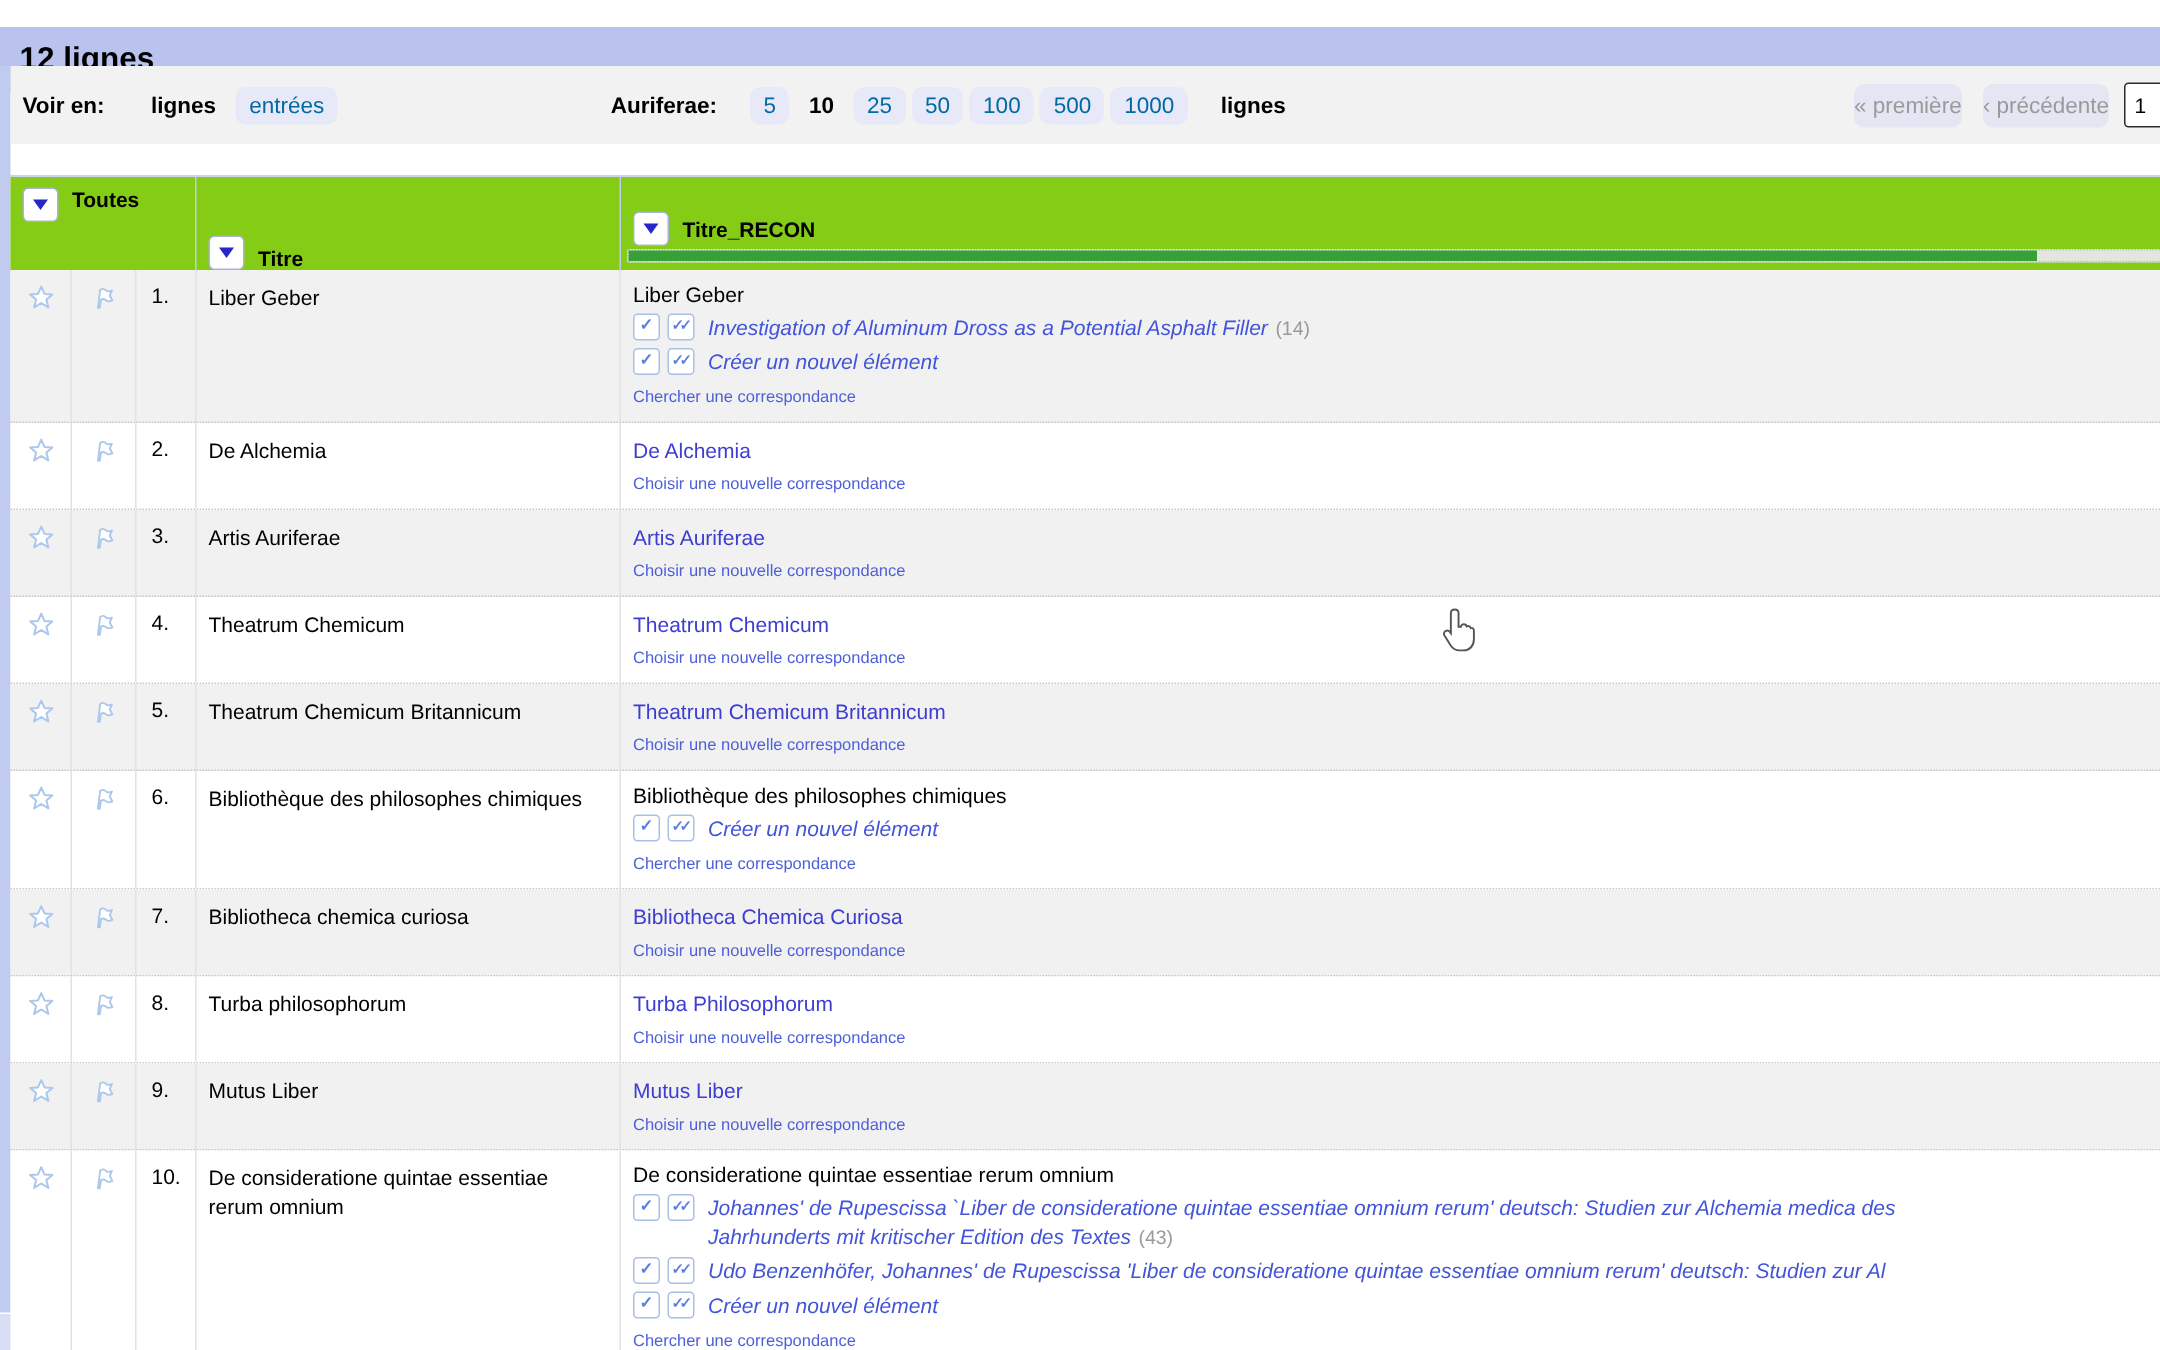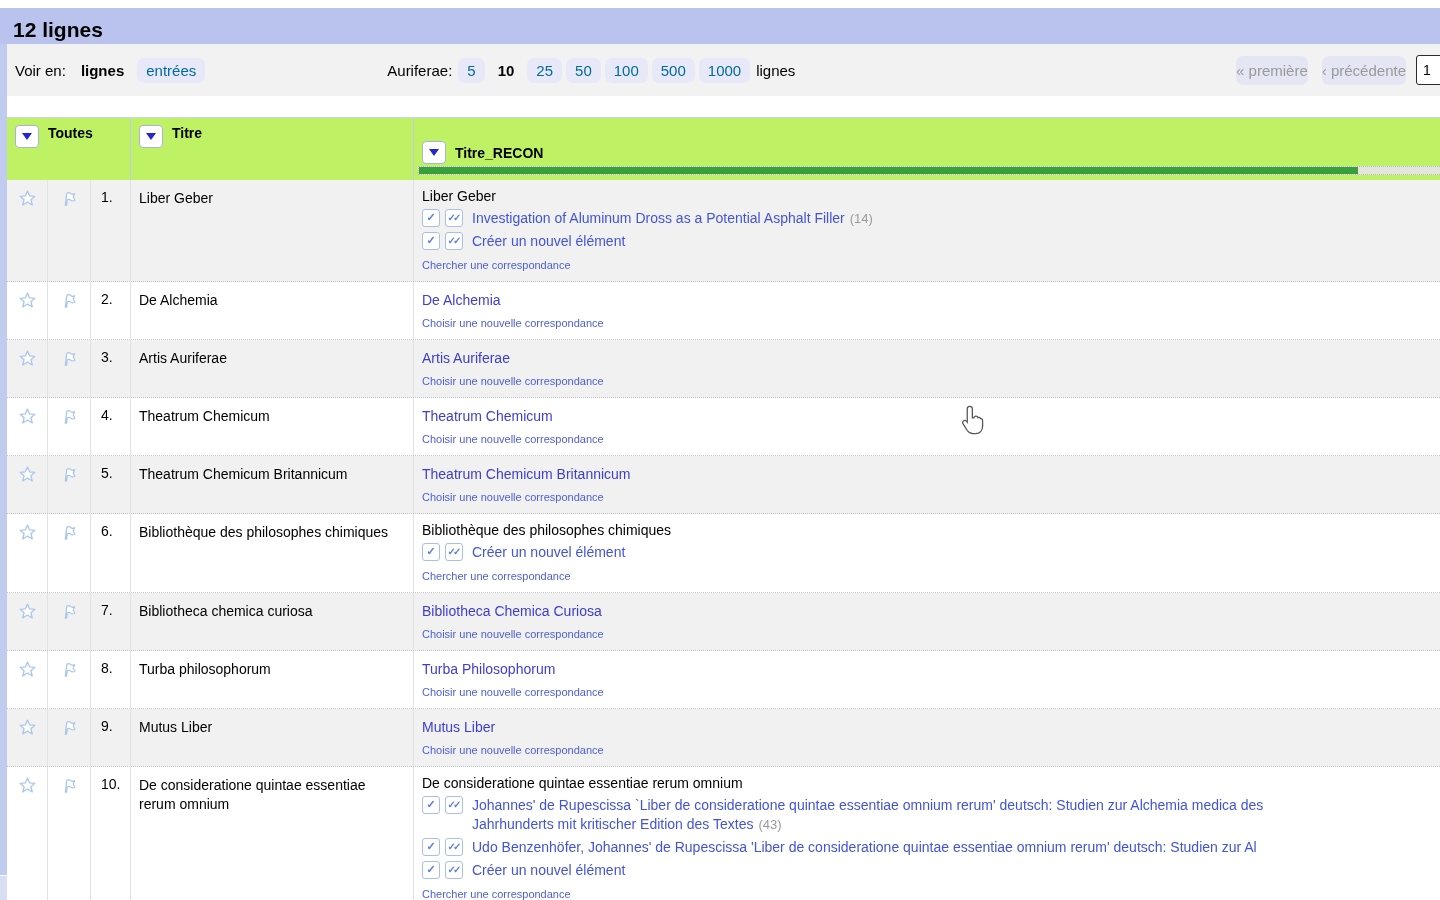--- a/index.html
+++ b/index.html
@@ -4,57 +4,57 @@
 <style>
   html,body{margin:0;padding:0;}
   body{
     width:1440px;height:900px;overflow:hidden;position:relative;
     background:#fff;
     font-family:"Liberation Sans", sans-serif;
     -webkit-font-smoothing:antialiased;
   }
   
   .title-bar{
-    position:absolute;left:0;top:8px;width:1440px;height:44px;
+    position:absolute;left:0;top:18px;width:1440px;height:44px;
     background:#b9c3ee;display:flex;align-items:center;
   }
   .title-bar .title{font-size:21px;font-weight:bold;color:#000;padding-left:13px;}
   .left-strip{position:absolute;left:0;top:44px;width:7px;height:831px;background:#c1cbf0;}
   .bottom-band{position:absolute;left:0;top:876px;width:1440px;height:24px;background:#d8def4;}
   .main{position:absolute;left:7px;top:44px;width:1433px;}
   
   .toolbar{
     height:52px;background:#f2f2f2;display:flex;align-items:center;
     font-size:15px;color:#000;position:relative;
   }
-  .tlabel{margin:0 4px;}
+  .tlabel{margin:0 20px;font-weight:bold;}
   .pill{
     display:inline-block;padding:4px 9px;border-radius:7px;background:#e7e9f8;
     margin:0 2px;text-decoration:none;cursor:pointer;white-space:nowrap;
   }
   .pill.link{color:#0369a1;text-align:center;}
   .pill.cur{color:#000;font-weight:bold;background:transparent;}
   .pill.disabled{color:#9a9a9a;background:#e4e6f4;padding:6px 0;cursor:default;}
   .toolbar .spacer{flex:1;}
   .mleft{margin-left:180px;}
   .page-input{
     position:absolute;right:-24px;top:11px;width:38px;height:26px;
     border:1px solid #2b2b2b;border-radius:3px;background:#fff;
     font-size:14px;padding-left:6px;font-family:"Liberation Sans",sans-serif;
   }
   
   .grid{margin-top:4px;}
-  .grid-header{display:flex;height:62px;background:#bef264;border-top:1px solid #cdd3ee;margin-top:21px;}
+  .grid-header{display:flex;height:62px;background:#84cc16;border-top:1px solid #cdd3ee;margin-top:21px;}
   .hcell{
     display:flex;align-items:flex-start;padding:7px 0 0 8px;
     border-right:1px solid #c3cae8;box-sizing:border-box;flex-direction:row;
   }
   .hcell .inner{display:flex;align-items:center;}
   .h-all{width:124px;}
-  .h-title{width:283px;}
+  .h-title{width:283px;align-items:flex-end;}
   .h-recon{flex:1;flex-direction:column;align-items:stretch;padding:23px 0 0 8px;border-right:none;position:relative;}
   .dd-btn{
     display:inline-flex;align-items:center;justify-content:center;
     width:22px;height:21px;background:#fff;border:1px solid #aab3d6;border-radius:4px;
     cursor:pointer;flex:0 0 auto;
   }
   .dd-btn .tri{width:0;height:0;border-left:5px solid transparent;border-right:5px solid transparent;border-top:7px solid #2626cc;}
   .hlabel{font-size:14px;font-weight:bold;color:#000;margin-left:9px;}
   .recon-bar{
     position:absolute;left:4px;right:0;bottom:5px;height:9px;
@@ -77,21 +77,21 @@
   a.matched{font-size:14px;color:#3d3dd2;text-decoration:none;line-height:19px;cursor:pointer;display:inline-block;margin-bottom:3px;}
   .candidate{display:flex;align-items:flex-start;margin:3px 0 4px 0;}
   .chk{
     display:inline-block;width:16px;height:16px;line-height:15px;text-align:center;
     border:1px solid #a9bfe6;border-radius:3px;color:#5b7fdd;font-size:11px;font-weight:bold;
     background:#fff;margin-right:5px;cursor:pointer;flex:0 0 auto;
   }
   .chk.dbl{font-size:10px;letter-spacing:-3px;text-indent:-2px;}
   .cand-text{margin-left:4px;min-width:0;}
   .cand-line{white-space:nowrap;font-size:14px;line-height:19px;}
-  .cand-line a{color:#4254d9;text-decoration:none;cursor:pointer;}
+  .cand-line a{color:#4254d9;text-decoration:none;cursor:pointer;font-style:italic;}
   .score{color:#9a9a9a;font-size:13px;margin-left:5px;}
   a.small-link{font-size:11px;color:#4d5fd9;text-decoration:none;cursor:pointer;display:inline-block;margin-top:2px;line-height:13px;}
   .matched-wrap{padding-top:2px;}
   
   .hand-cursor{position:absolute;left:960px;top:405px;z-index:50;}
 </style>
 </head>
 <body>
 
 <div class="title-bar">

